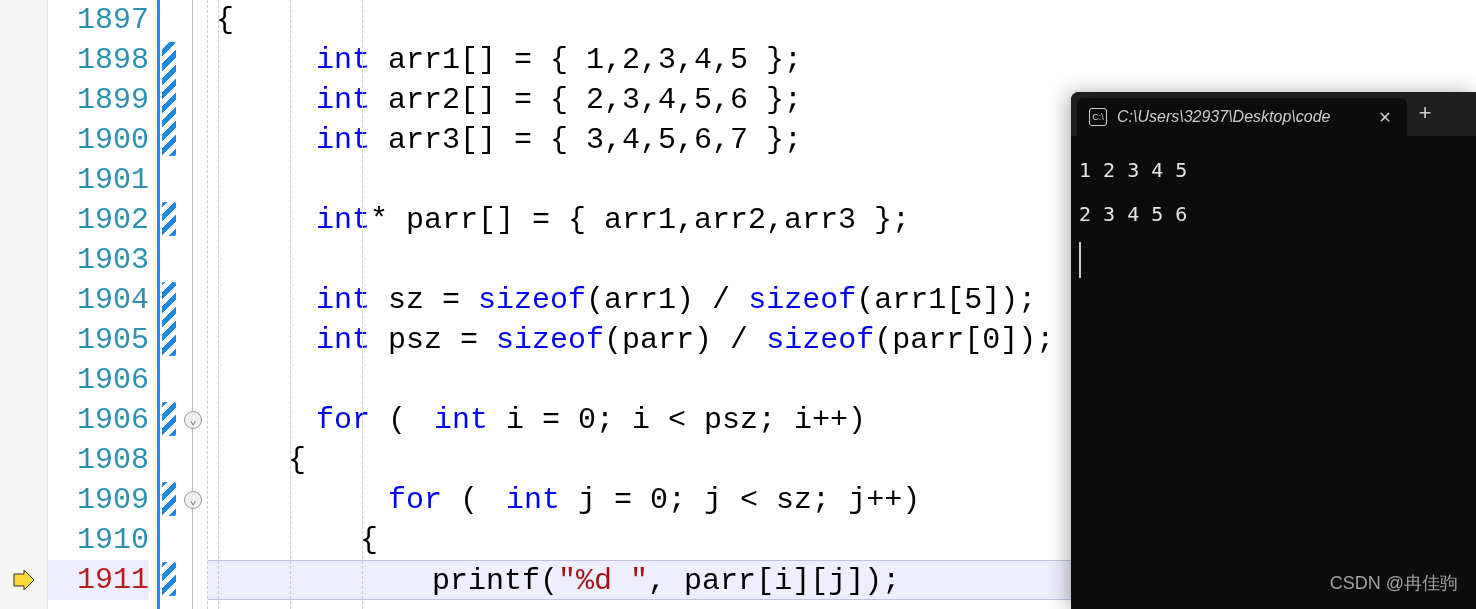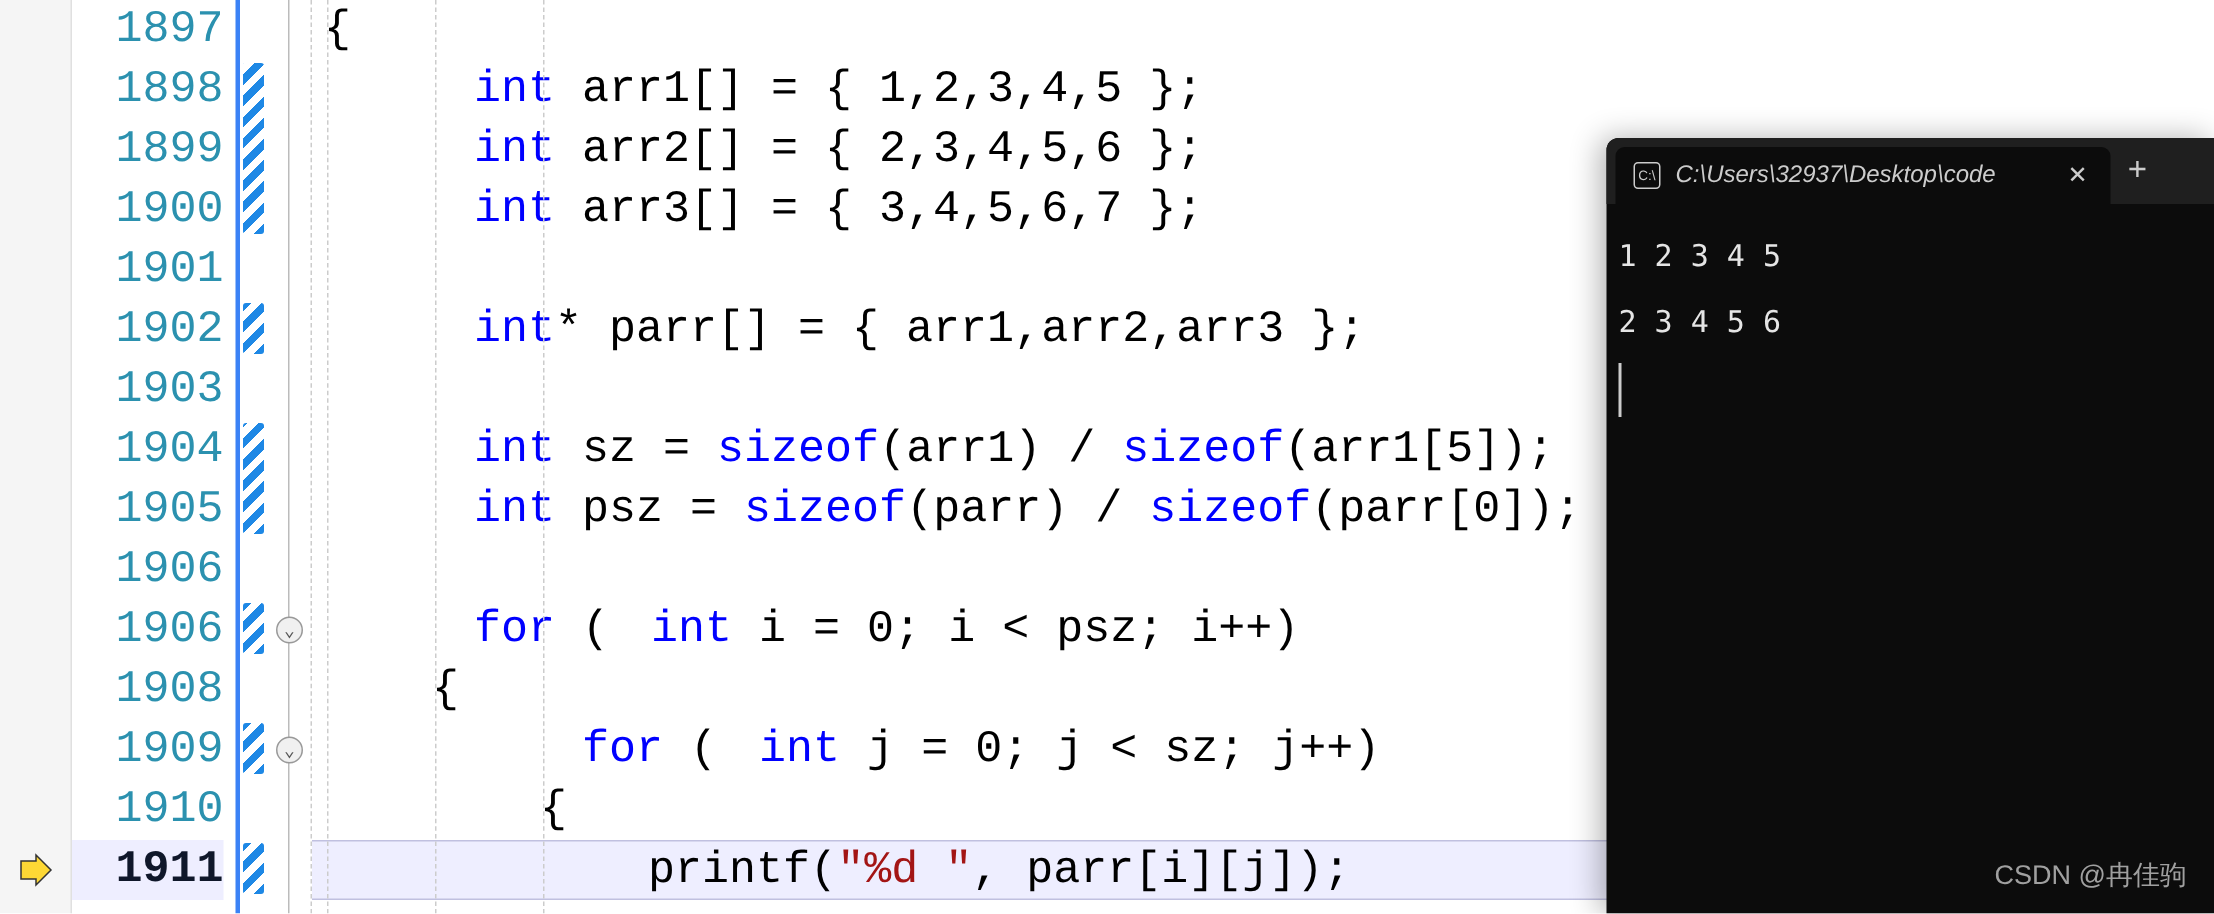--- a/index.html
+++ b/index.html
@@ -39,22 +39,22 @@
     padding-right: 8px;
     color: #2b91af;
     font-size: 30px;
     line-height: 40px;
     border-right: 3px solid #3b82f6;
   }
   .line-numbers .ln {
     height: 40px;
   }
   .line-numbers .ln.current {
-    color: #0f172a;
-    font-weight: bold;
+    color: #b91c1c;
+    font-weight: normal;
     background: #eef;
   }
   .change-gutter {
     width: 20px;
     position: relative;
   }
   .hatch {
     position: absolute;
     left: 2px;
     width: 14px;

